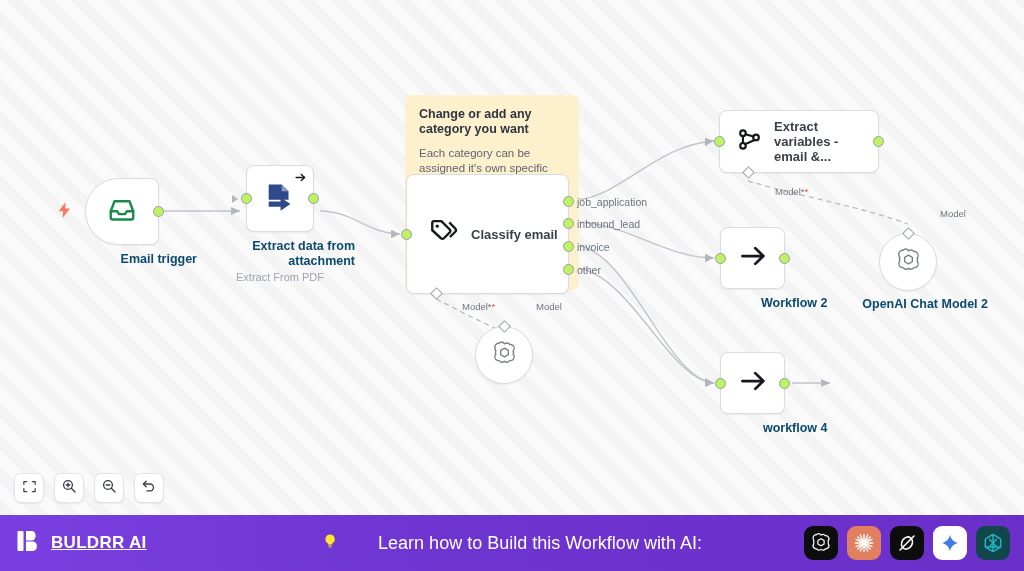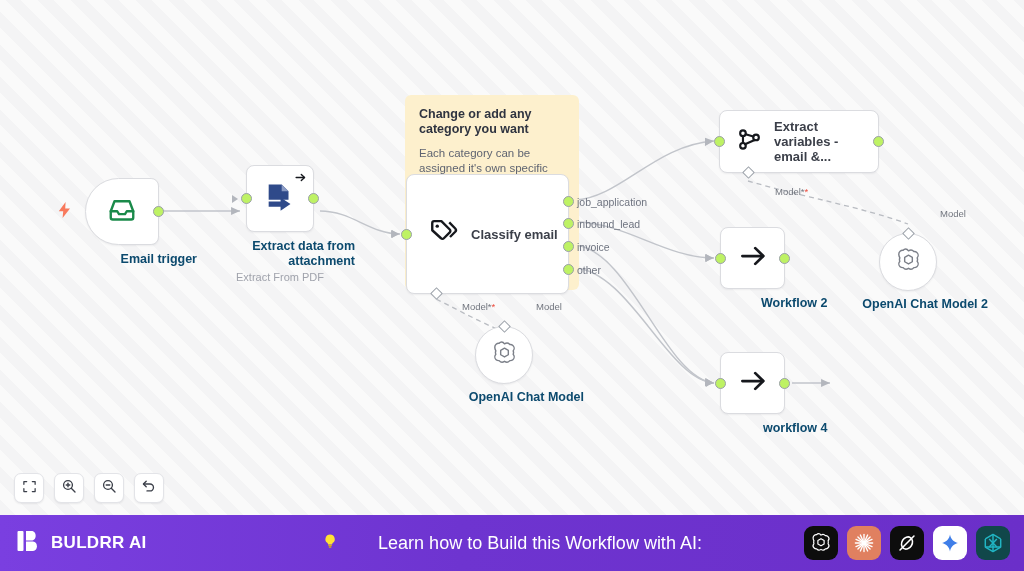--- a/index.html
+++ b/index.html
@@ -135,21 +135,21 @@
 
   
   #footer {
     position:absolute; left:0; bottom:0;
     width:1024px; height:56px;
     background: linear-gradient(90deg, #7A3FE0 0%, #6E34D0 45%, #6B2FC9 100%);
     display:flex; align-items:center;
     z-index: 30;
   }
   #brand { display:flex; align-items:center; gap:9px; margin-left: 16px; }
-  #brand-name { color:#fff; font-size:17px; font-weight:700; letter-spacing:.3px; }
+  #brand-name { color:#fff; font-size:17px; font-weight:700; letter-spacing:.3px;text-decoration:underline; }
   #cta { position:absolute; left:50%; transform:translateX(-50%); display:flex; align-items:center; gap:8px; }
   #cta-text { color:#fff; font-size:18px; font-weight:400;margin-left:32px; }
   #ai-icons { position:absolute; right: 14px; display:flex; gap:9px; align-items:center; }
   .ai-icon {
     width: 34px; height: 34px; border-radius: 9px;
     display:flex; align-items:center; justify-content:center;
     cursor:pointer;
   }
 </style>
 </head>
@@ -265,21 +265,20 @@
     <span class="conn-label" style="left:492px; top:301px;">Model</span>
 
     <div class="subnode" style="left:475px; top:326px;">
       <span class="diamond" style="left:24px; top:-5px;"></span>
       <span>
         <svg width="27" height="27" viewBox="0 0 24 24" fill="none" stroke="#7b7f88" stroke-width="1.25" stroke-linejoin="round">
           <path d="M12 3.4c1.55-1.1 3.6-.8 4.75.6.95-.12 1.95.15 2.7.82 1.4 1.25 1.5 3.4.25 4.85.45.95.45 2.05 0 3 1.25 1.45 1.15 3.6-.25 4.85-.75.67-1.75.94-2.7.82-1.15 1.4-3.2 1.7-4.75.6-1.55 1.1-3.6.8-4.75-.6-.95.12-1.95-.15-2.7-.82-1.4-1.25-1.5-3.4-.25-4.85-.45-.95-.45-2.05 0-3C3.05 7.17 3.15 5.02 4.55 3.77c.75-.67 1.75-.94 2.7-.82C8.4 1.55 10.45 1.25 12 3.4Z"></path>
           <path d="M12 7.3 15.4 9.25 V13.1 L12 15.05 8.6 13.1 V9.25 Z"></path>
         </svg>
       </span>
-      <span class="node-label">OpenAI Chat Model</span>
     </div>
 
     <div class="node" style="left:719px; top:110px; width:160px; height:63px; padding-left:16px;">
       <span class="arrow-in"></span>
       <span style="margin-right:11px;">
         <svg width="27" height="27" viewBox="0 0 24 24" fill="none" stroke="#16181d" stroke-width="1.9" stroke-linecap="round">
           <circle cx="6.2" cy="6.4" r="2.5"></circle>
           <circle cx="17.8" cy="10.2" r="2.5"></circle>
           <circle cx="6.2" cy="17.6" r="2.5"></circle>
           <path d="M8.6 7.3 L15.4 9.4"></path>

